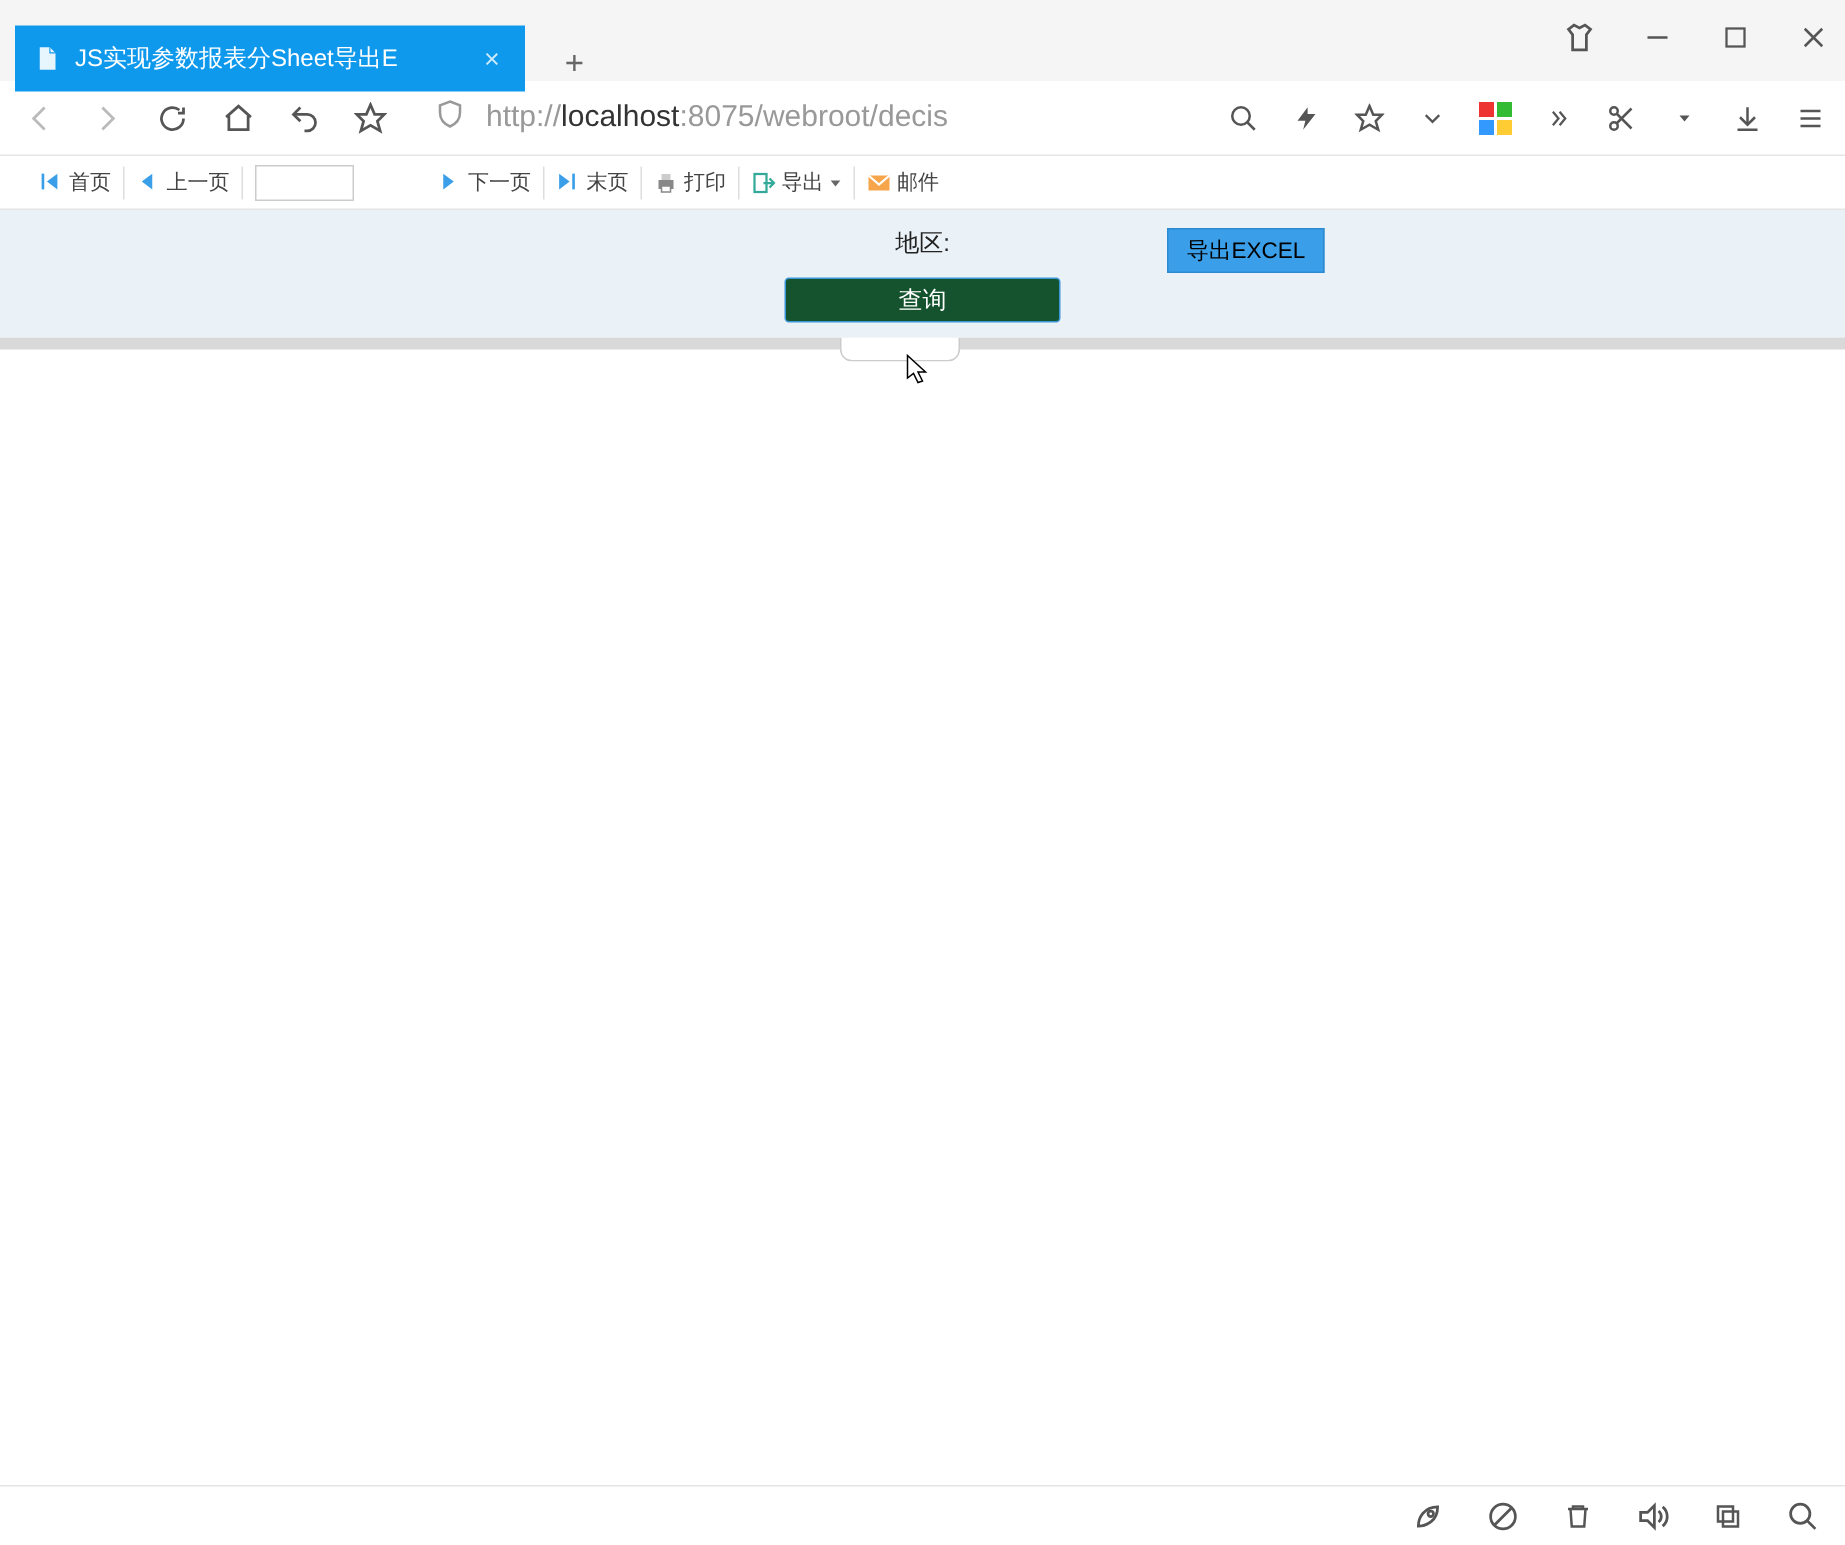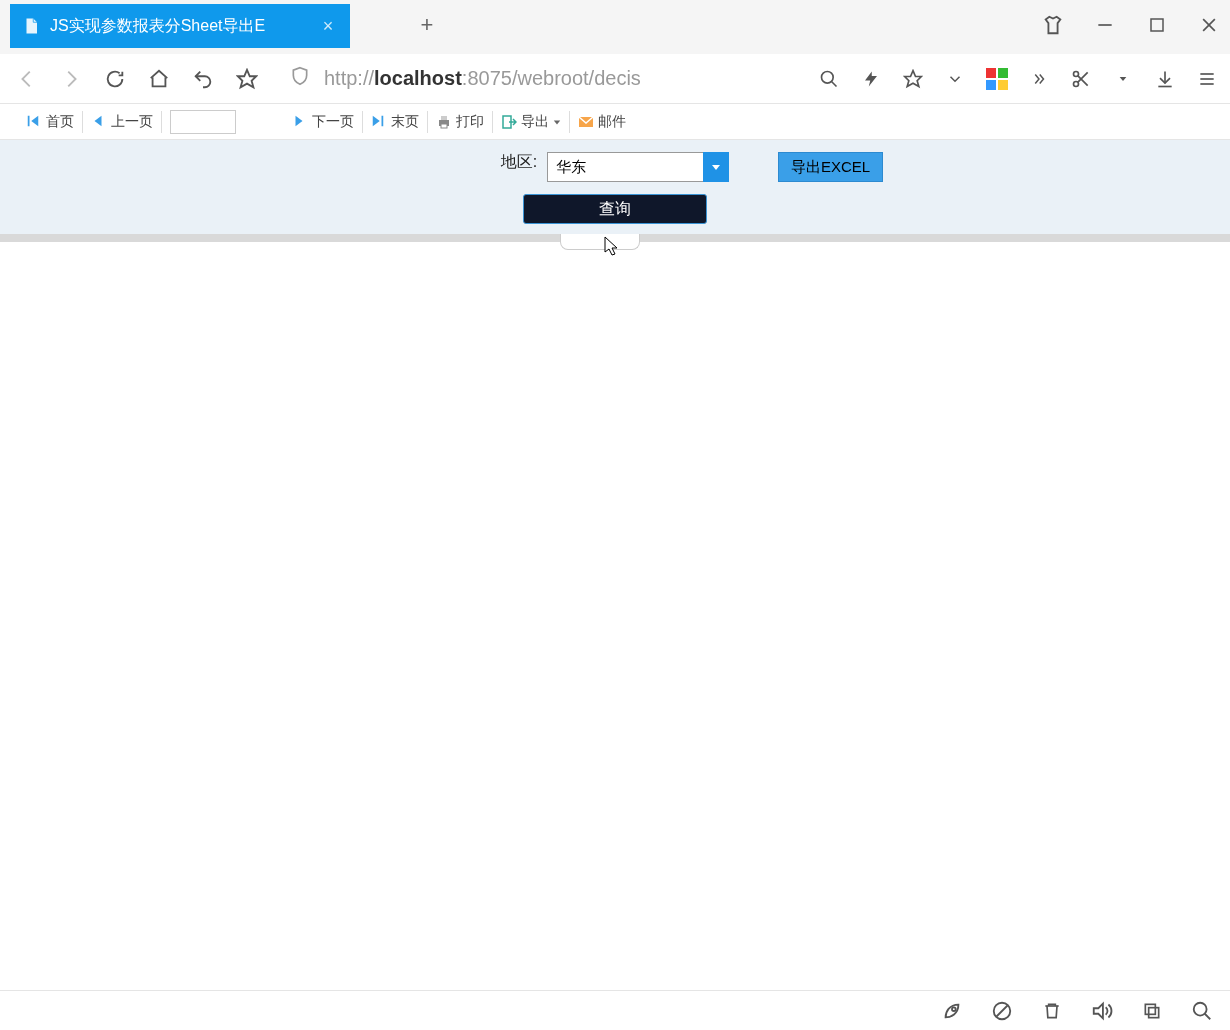--- a/index.html
+++ b/index.html
@@ -1,65 +1,65 @@
 <!DOCTYPE html>
 <html><head>
 <meta charset="utf-8">
 <style>
 * { margin: 0; padding: 0; box-sizing: border-box; font-family: "Microsoft YaHei", Arial, sans-serif; }
 body { width: 1230px; height: 1030px; background: #fff; overflow: hidden; position: relative; }
 
 
-.tab-bar { height: 54px; background: #f5f5f5; display: flex; align-items: flex-start; padding: 4px 0 0 10px; position: relative; gap: 44px; }
+.tab-bar { height: 54px; background: #f5f5f5; display: flex; align-items: center; padding: 24px 0 0 10px; position: relative; }
 .tab { background: #0f99ec; color: #fff; height: 44px; width: 340px; display: flex; align-items: center; padding: 0 12px; font-size: 16px; position: relative; }
 .tab .file-icon { width: 18px; height: 20px; margin-right: 10px; flex-shrink: 0; }
 .tab-title { flex: 1; white-space: nowrap; overflow: hidden; }
 .tab-close { width: 20px; height: 20px; display: flex; align-items: center; justify-content: center; cursor: pointer; opacity: 0.8; font-size: 18px; }
 .new-tab { width: 30px; height: 30px; margin-left: 18px; margin-top: 6px; display: flex; align-items: center; justify-content: center; color: #666; font-size: 22px; cursor: pointer; }
 .window-controls { position: absolute; right: 6px; top: 10px; display: flex; gap: 22px; align-items: center; }
 .window-controls .wc { width: 30px; height: 30px; display: flex; align-items: center; justify-content: center; color: #555; cursor: pointer; }
 .wc svg { stroke: #555; stroke-width: 2; fill: none; }
 
 
 .addr-bar { height: 50px; border-bottom: 1px solid #e5e5e5; display: flex; align-items: center; padding: 0 8px; gap: 6px; }
 .addr-bar .nav-btn { width: 38px; height: 38px; display: flex; align-items: center; justify-content: center; color: #888; cursor: pointer; border-radius: 4px; }
 .addr-bar .nav-btn.disabled { opacity: 0.4; }
 .addr-bar .nav-btn svg { stroke: #555; stroke-width: 2; fill: none; }
 .addr-input-wrap { flex: 1; height: 38px; display: flex; align-items: center; padding: 0 12px; font-size: 20px; color: #999; margin: 0 6px; }
 .addr-input-wrap .shield { width: 22px; margin-right: 12px; }
 .addr-input-wrap .url-text { white-space: nowrap; overflow: hidden; }
-.addr-input-wrap .url-text b { color: #333; font-weight: bold; }
+.addr-input-wrap .url-text b { color: #333; font-weight: normal; }
 .right-tools { display: flex; align-items: center; gap: 12px; margin-left: 8px; }
 .right-tools .tool { width: 30px; height: 30px; display: flex; align-items: center; justify-content: center; cursor: pointer; }
 .right-tools .tool svg { stroke: #555; stroke-width: 2; fill: none; }
 .colors-icon { display: grid; grid-template-columns: 10px 10px; grid-template-rows: 10px 10px; gap: 2px; }
 .colors-icon span:nth-child(1){background:#e33;}
 .colors-icon span:nth-child(2){background:#3b3;}
 .colors-icon span:nth-child(3){background:#39f;}
 .colors-icon span:nth-child(4){background:#fc3;}
 
 
 .report-toolbar { height: 36px; background: #fff; border-bottom: 1px solid #e5e5e5; display: flex; align-items: center; padding: 0 18px; font-size: 14px; color: #444; }
 .rt-item { display: flex; align-items: center; padding: 0 8px; cursor: pointer; gap: 4px; border-right: 1px solid #ddd; height: 22px; }
 .rt-item:last-child { border-right: none; }
 .rt-item .ricon { width: 16px; height: 16px; }
 .page-input { width: 66px; height: 24px; border: 1px solid #ccc; margin: 0 8px; padding: 0 4px; }
 .rt-spacer { width: 40px; }
 
 
 .param-panel { background: #eaf1f7; padding: 12px 0 10px 0; position: relative; }
-.param-row1 { display: flex; justify-content: center; gap: 10px; }
+.param-row1 { display: flex; align-items: center; justify-content: center; gap: 10px; flex-direction: column; }
 .param-label { font-size: 16px; color: #222; }
 .combo { display: flex; height: 30px; }
 .combo input { width: 156px; border: 1px solid #999; border-right: none; padding: 0 8px; font-size: 15px; }
 .combo .combo-btn { width: 26px; background: #1f92e6; display: flex; align-items: center; justify-content: center; cursor: pointer; }
 .combo .combo-btn svg { fill: #fff; }
 .export-btn { position: absolute; left: 778px; top: 12px; background: #3a9fe8; color: #000000; border: 1px solid #2d8ad0; height: 30px; padding: 0 12px; font-size: 15px; cursor: pointer; }
 .query-row { display: flex; justify-content: center; margin-top: 12px; }
-.query-btn { width: 184px; height: 30px; background: #0f172a; color: #fff; border: 1px solid #3a94d5; border-radius: 3px; font-size: 16px; cursor: pointer; }
+.query-btn { width: 184px; height: 30px; background: #14532d; color: #fff; border: 1px solid #3a94d5; border-radius: 3px; font-size: 16px; cursor: pointer; }
 
 
 .divider-bar { height: 8px; background: #d9d9d9; position: relative; }
 .collapse-handle { position: absolute; left: 560px; top: 0; width: 80px; height: 16px; border: 1px solid #ccc; border-top: none; border-radius: 0 0 8px 8px; background: #fff; cursor: pointer; }
 .cursor-arrow { position: absolute; left: 604px; top: 236px; pointer-events: none; }
 
 
 .status-bar { position: absolute; bottom: 0; left: 0; right: 0; height: 40px; border-top: 1px solid #e5e5e5; display: flex; align-items: center; justify-content: flex-end; padding: 0 14px; gap: 22px; }
 .status-bar .sbtn { width: 28px; height: 28px; display: flex; align-items: center; justify-content: center; cursor: pointer; }
 .status-bar .sbtn svg { stroke: #555; stroke-width: 2; fill: none; }
@@ -280,28 +280,20 @@
           <polyline points="1 3 8 9 15 3" fill="none" stroke="#fff" stroke-width="1.5"></polyline>
         </svg>
     </span>
     <span>邮件</span>
   </div>
 </div>
 
 <div class="param-panel">
   <div class="param-row1">
     <span class="param-label">地区:</span>
-    <div class="combo">
-      <input value="华东" style="">
-      <div class="combo-btn">
-        <svg viewBox="0 0 10 10" width="10" height="10">
-            <polygon points="1 3 9 3 5 8"></polygon>
-          </svg>
-      </div>
-    </div>
   </div>
   <button class="export-btn">导出EXCEL</button>
   <div class="query-row">
     <button class="query-btn">查询</button>
   </div>
 </div>
 
 <div class="divider-bar">
   <div class="collapse-handle"></div>
 </div>

